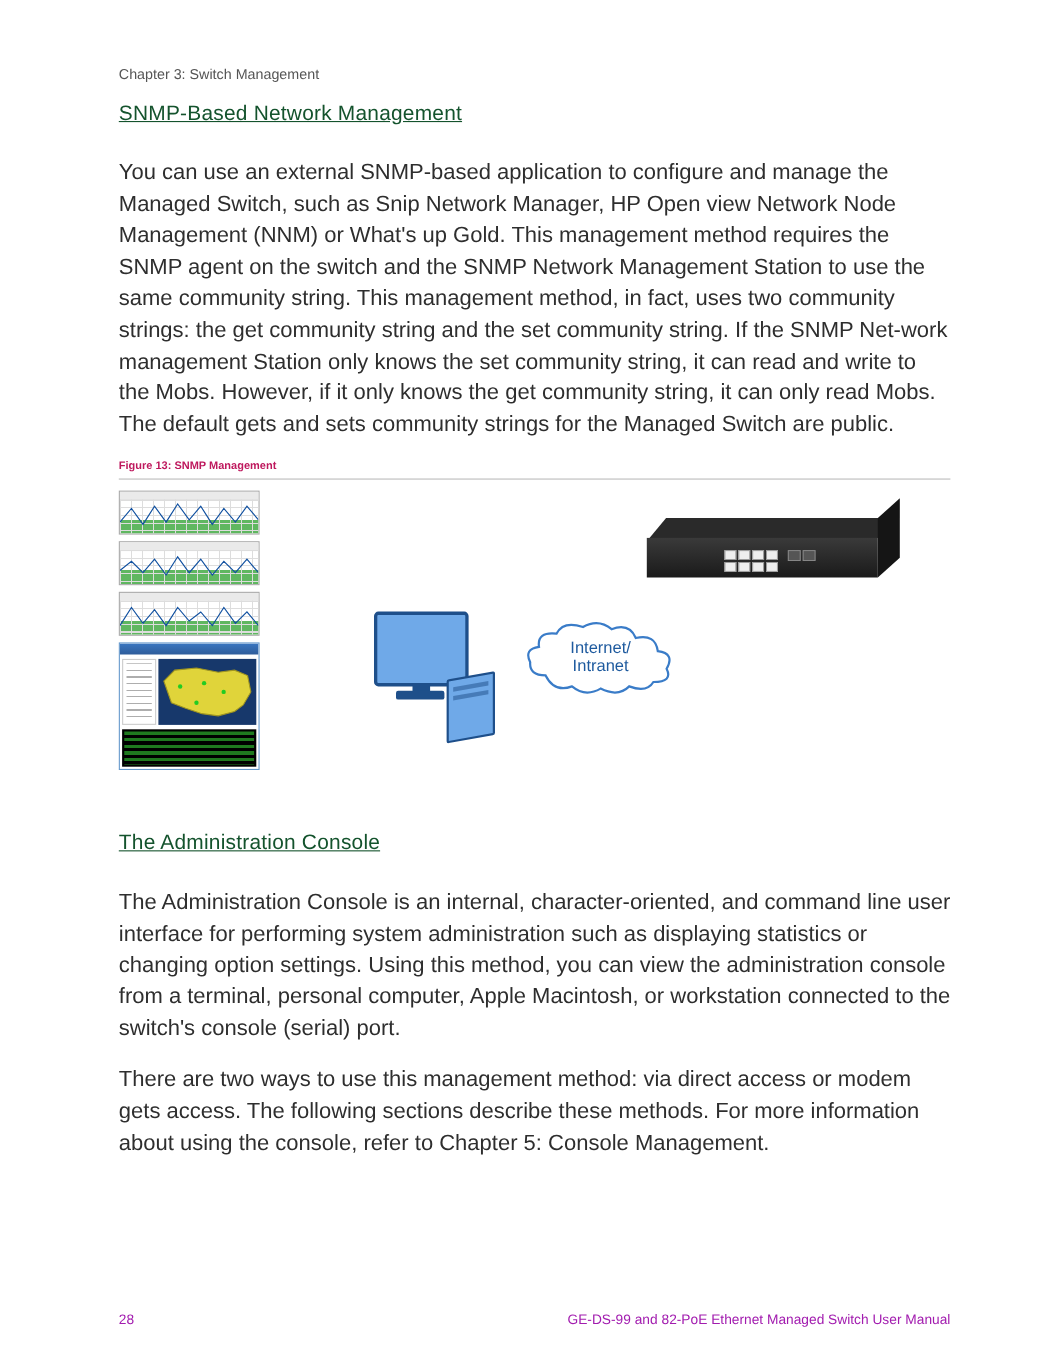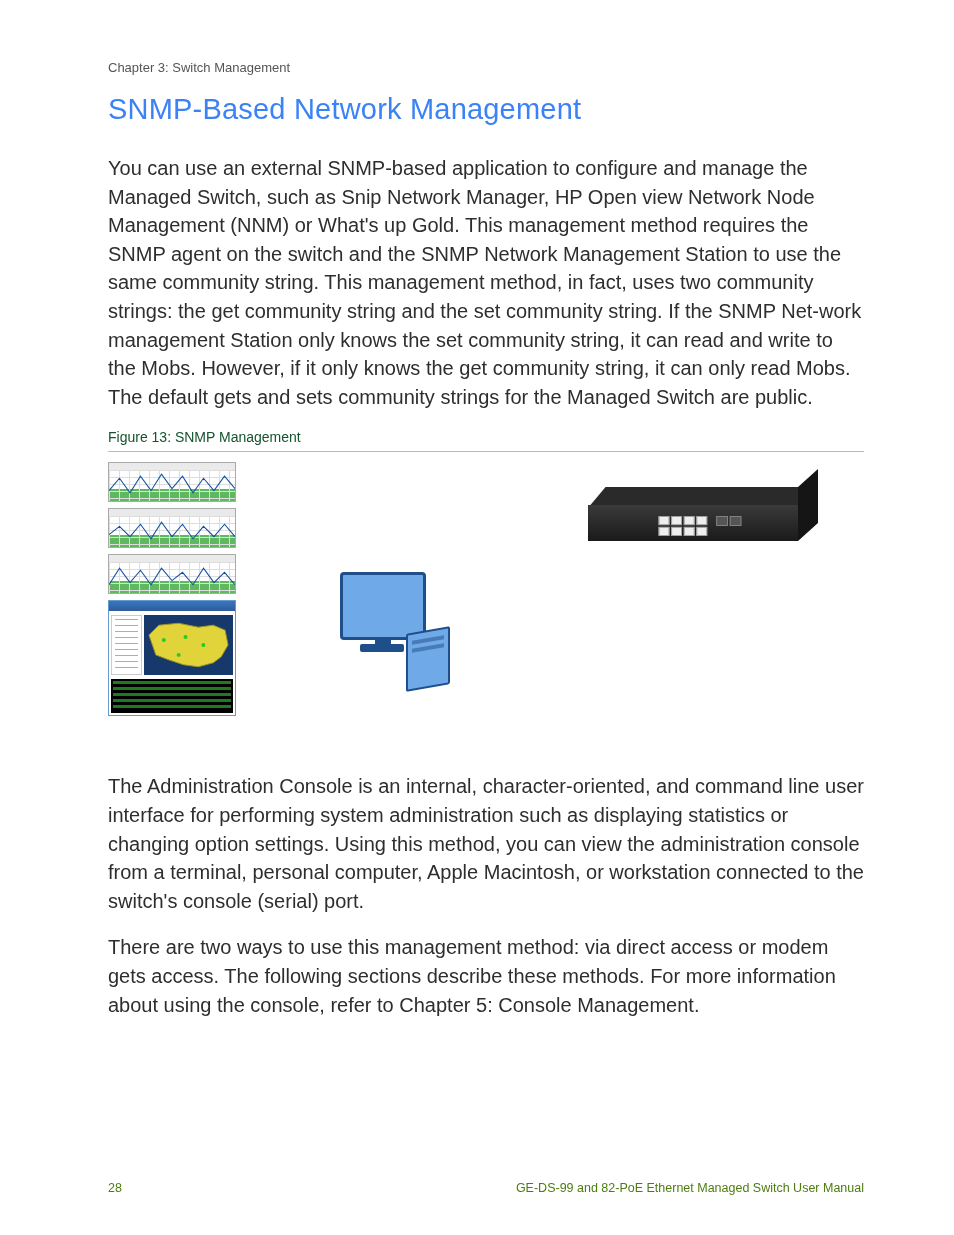--- a/index.html
+++ b/index.html
@@ -15,36 +15,37 @@
     box-sizing: border-box;
     padding: 60px 90px 40px 108px;
     position: relative;
   }
   .chapter-label {
     font-size: 13px;
     color: #555;
     margin-bottom: 18px;
   }
   h1 {
-    font-size: 29px;
+    font-size: 19px;
     font-weight: 400;
-    color: #3b82f6;
+    color: #14532d;
     margin: 0 0 28px 0;
     letter-spacing: 0.2px;
+    text-decoration: underline;
   }
   p.body {
     font-size: 20px;
     line-height: 1.43;
     color: #2e2e2e;
     margin: 0 0 18px 0;
   }
   .figure-caption {
-    font-size: 14px;
-    font-weight: 400;
-    color: #14532d;
+    font-size: 10px;
+    font-weight: 700;
+    color: #be185d;
     margin: 18px 0 6px 0;
   }
   .figure-rule {
     border: none;
     border-top: 1px solid #bbb;
     margin: 0 0 10px 0;
   }
   .figure-box {
     position: relative;
     width: 720px;
@@ -212,24 +213,24 @@
     transform:scale(.9);
   }
   .port-col{display:flex; flex-direction:column; gap:2px;}
   .port{width:10px;height:8px;background:#eee;border:1px solid #999;}
   .sfp{width:11px;height:9px;background:#555;border:1px solid #888;}
   
   .cable{position:absolute; background:#22b400; z-index:-1;}
   strong{font-weight:400;}
   .footer{
     position:absolute;
-    left:108px; right:90px; bottom:40px;
+    left:108px; right:90px; bottom:28px;
     display:flex; justify-content:space-between;
     font-size:12.5px;
-    color:#4d7c0f;
+    color:#a21caf;
   }
   .gap { height: 50px; }
 </style>
 </head>
 <body>
 
 <div class="page">
 
   <div class="chapter-label">Chapter 3: Switch Management</div>
 
@@ -286,20 +287,29 @@
         <div class="console-log"></div>
       </div>
     </div>
 
     <div class="computer">
       <div class="monitor"></div>
       <div class="monitor-base"></div>
       <div class="tower"></div>
     </div>
 
+    <div class="cloud">
+      <svg viewBox="0 0 140 70">
+        <path d="M20 50 Q5 50 6 38 Q0 26 14 24 Q12 10 30 12 Q36 0 54 6 Q68 -2 80 8 Q96 2 102 16 Q120 12 122 28 Q138 30 130 44 Q136 56 118 56 Q112 66 96 60 Q86 70 70 62 Q56 70 44 60 Q28 66 20 50 Z" fill="#ffffff" stroke="#3a7cc8" stroke-width="2"></path>
+      </svg>
+      <div class="cloud-label">
+        <span>Internet/</span><br>
+        <span>Intranet</span>
+      </div>
+    </div>
 
     <div class="switch">
       <div class="switch-top"></div>
       <div class="switch-side"></div>
       <div class="switch-front"></div>
       <div class="ports">
         <div class="port-col">
             <div class="port"></div>
             <div class="port"></div>
           </div>
@@ -322,20 +332,21 @@
         <div class="port-col">
             <div class="sfp"></div>
           </div>
       </div>
     </div>
 
   </div>
 
   <div class="gap"></div>
 
+  <h1>The Administration Console</h1>
 
   <p class="body">The Administration Console is an internal, character-oriented, and command line user interface for performing system administration such as displaying statistics or changing option settings. Using this method, you can view the administration console from a terminal, personal computer, Apple Macintosh, or workstation connected to the switch's console (serial) port.</p>
 
   <p class="body">
     <span>There are two ways to use this management method: via </span><strong>direct access</strong><span> or </span><strong>modem gets access</strong><span>. The following sections describe these methods. For more information about using the console, refer to Chapter 5:  Console Management.</span>
   </p>
 
   <div class="footer">
     <span>28</span>
     <span>GE-DS-99 and 82-PoE Ethernet Managed Switch User Manual</span>

